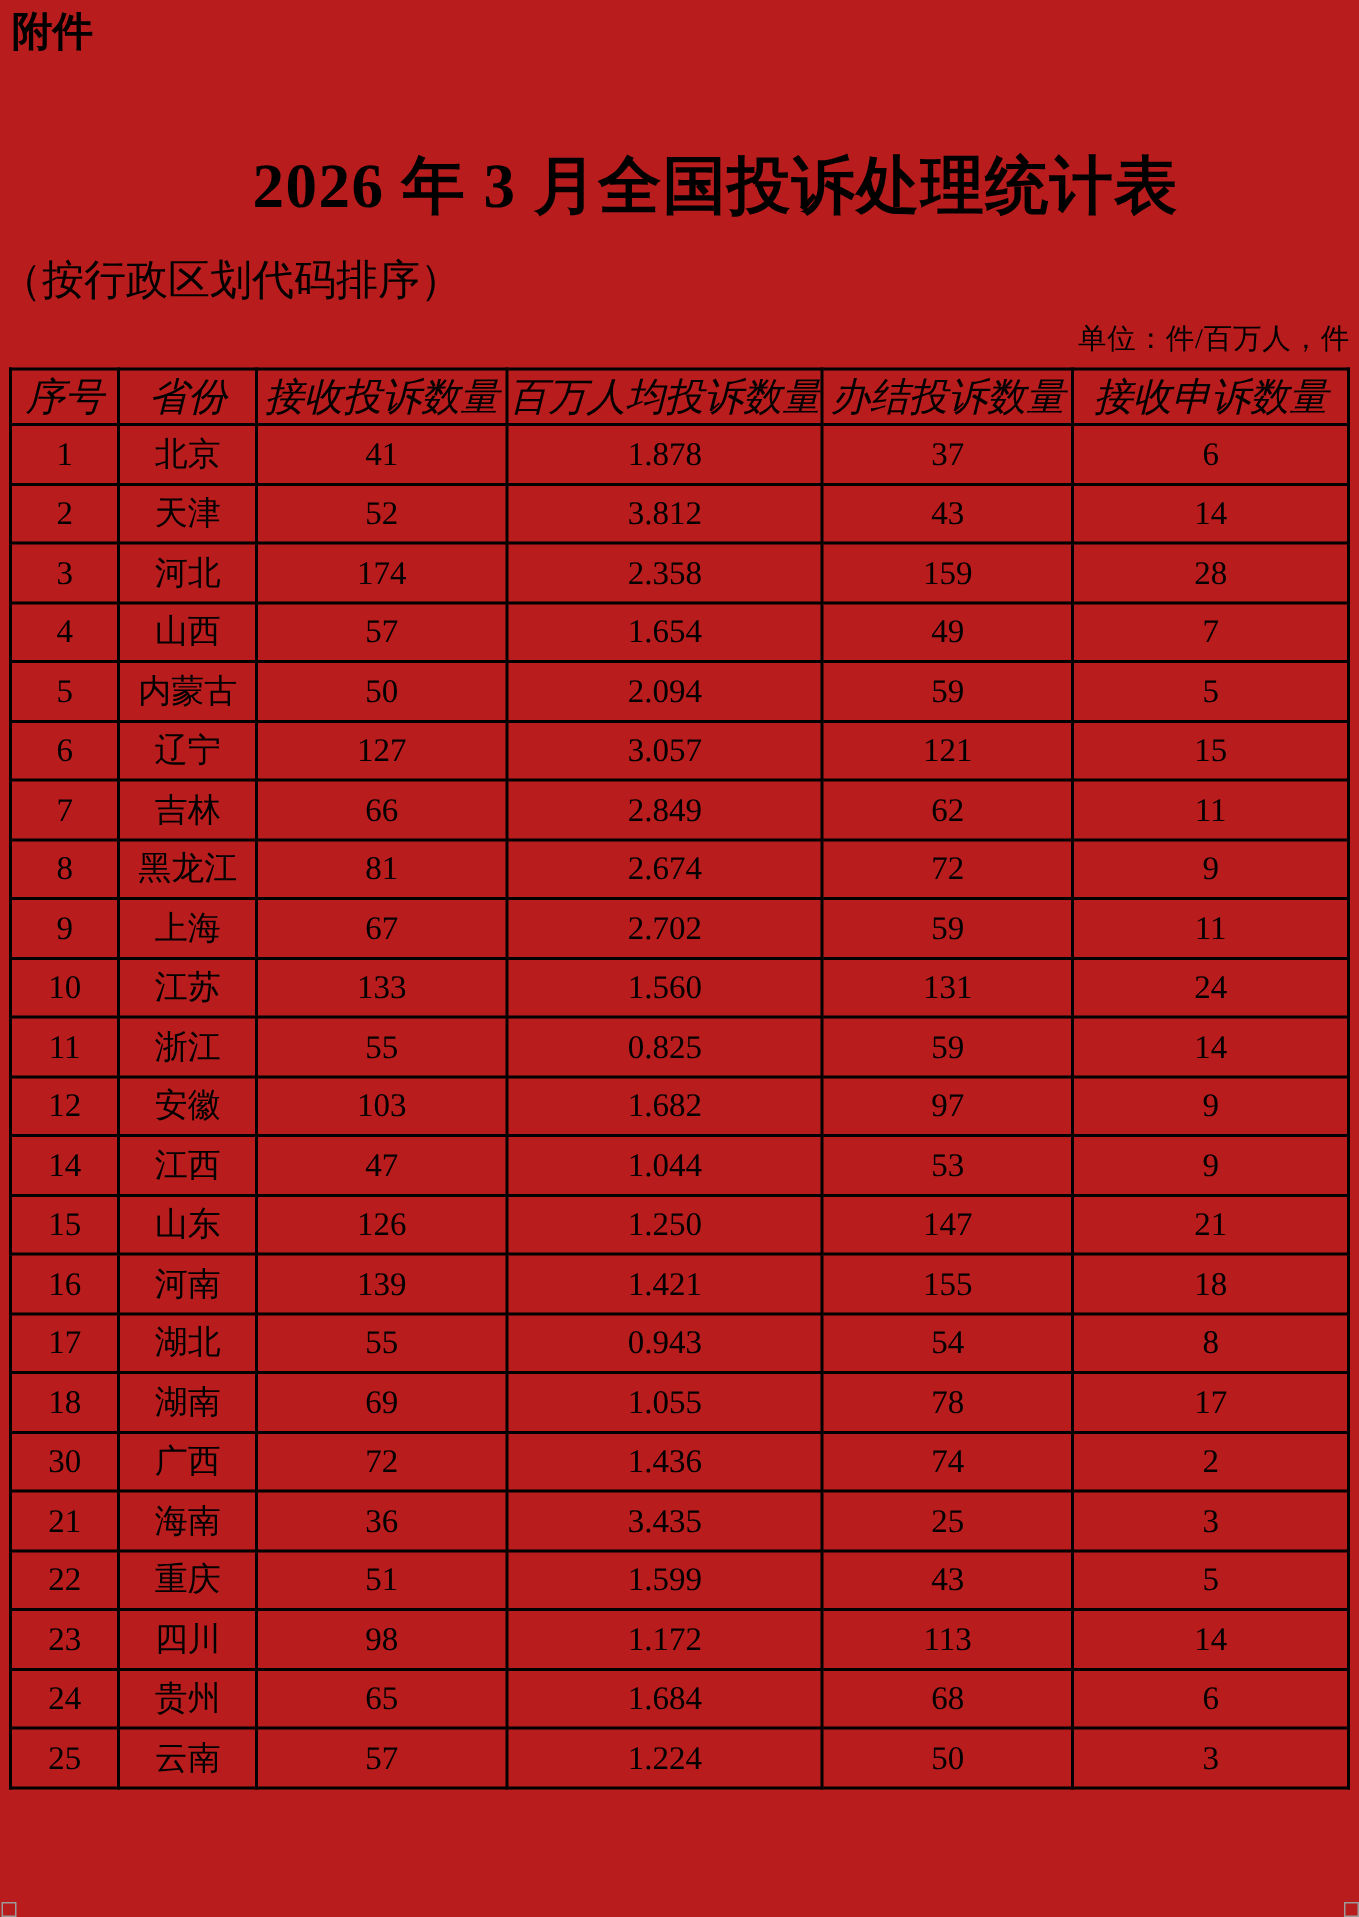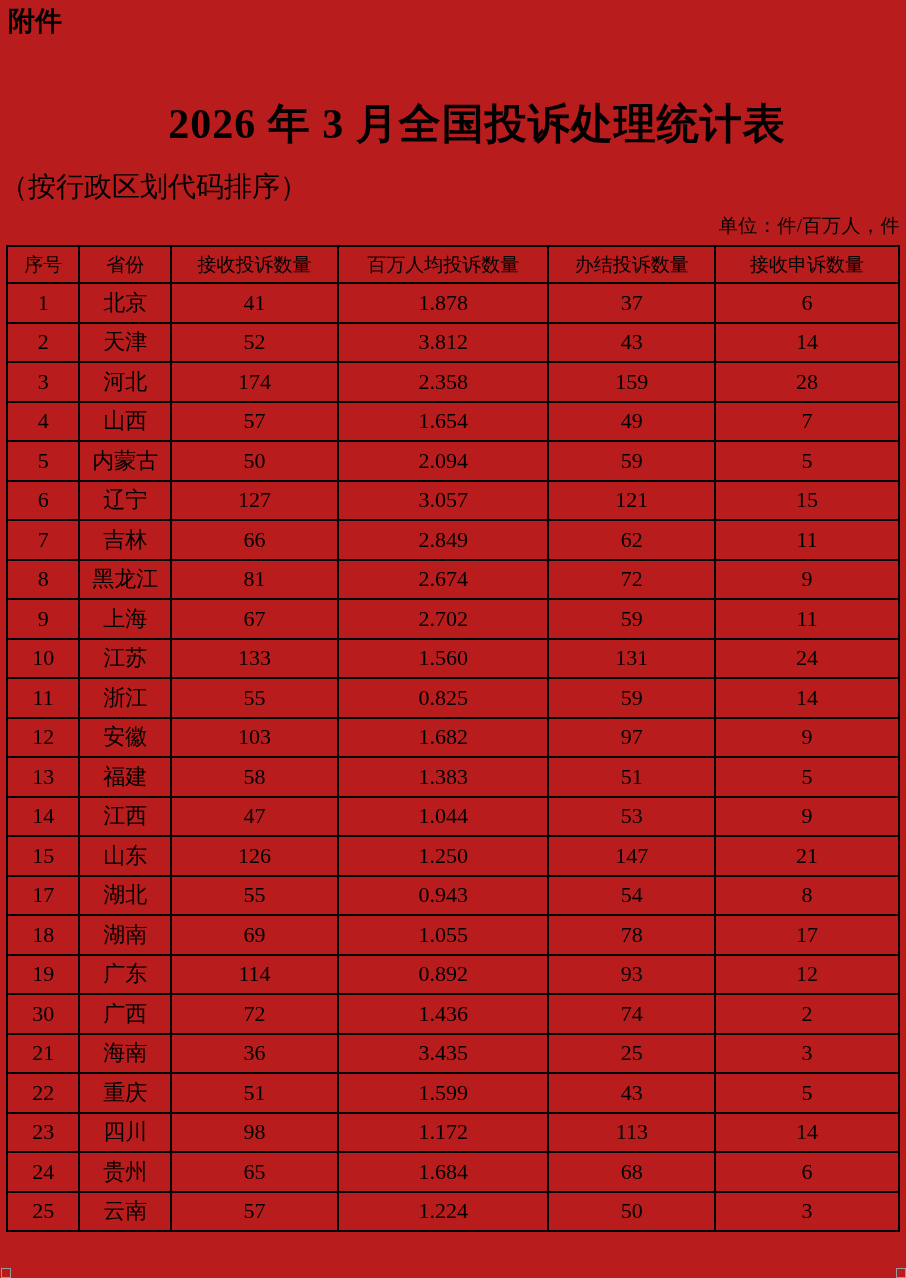--- a/index.html
+++ b/index.html
@@ -63,21 +63,22 @@
     text-align: center;
     vertical-align: middle;
     padding: 0;
     overflow: hidden;
     white-space: nowrap;
   }
   .stats-table th {
     height: 35px;
     font-family: "Liberation Sans", "DejaVu Sans", sans-serif;
     font-weight: normal;
-    font-size: 19px;
+    font-size: 26px;
+    font-style: italic;
   }
   .stats-table td {
     height: 37.5px;
     font-size: 22px;
     font-family: "Liberation Serif", "DejaVu Serif", serif;
   }
   .corner-mark {
     position: absolute;
     width: 8px;
     height: 8px;
@@ -210,68 +211,60 @@
         </tr>
         <tr>
           <td>12</td>
           <td>安徽</td>
           <td>103</td>
           <td>1.682</td>
           <td>97</td>
           <td>9</td>
         </tr>
         <tr>
-          <td>13</td>
-          <td>福建</td>
-          <td>58</td>
-          <td>1.383</td>
-          <td>51</td>
-          <td>5</td>
-        </tr>
-        <tr>
           <td>14</td>
           <td>江西</td>
           <td>47</td>
           <td>1.044</td>
           <td>53</td>
           <td>9</td>
         </tr>
         <tr>
           <td>15</td>
           <td>山东</td>
           <td>126</td>
           <td>1.250</td>
           <td>147</td>
           <td>21</td>
         </tr>
         <tr>
+          <td>16</td>
+          <td>河南</td>
+          <td>139</td>
+          <td>1.421</td>
+          <td>155</td>
+          <td>18</td>
+        </tr>
+        <tr>
           <td>17</td>
           <td>湖北</td>
           <td>55</td>
           <td>0.943</td>
           <td>54</td>
           <td>8</td>
         </tr>
         <tr>
           <td>18</td>
           <td>湖南</td>
           <td>69</td>
           <td>1.055</td>
           <td>78</td>
           <td>17</td>
         </tr>
         <tr>
-          <td>19</td>
-          <td>广东</td>
-          <td>114</td>
-          <td>0.892</td>
-          <td>93</td>
-          <td>12</td>
-        </tr>
-        <tr>
           <td>30</td>
           <td>广西</td>
           <td>72</td>
           <td>1.436</td>
           <td>74</td>
           <td>2</td>
         </tr>
         <tr>
           <td>21</td>
           <td>海南</td>

